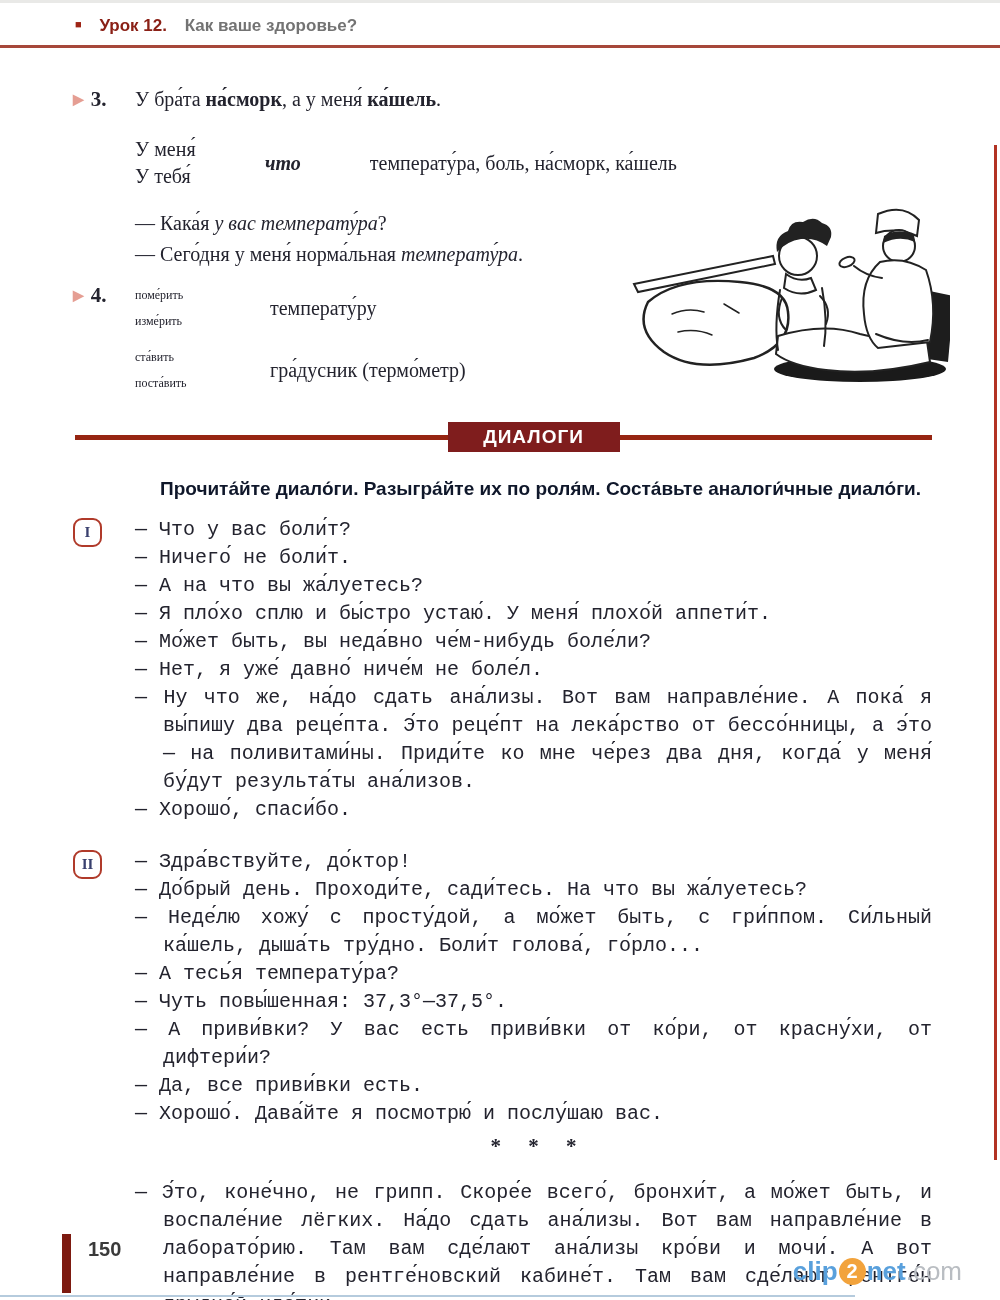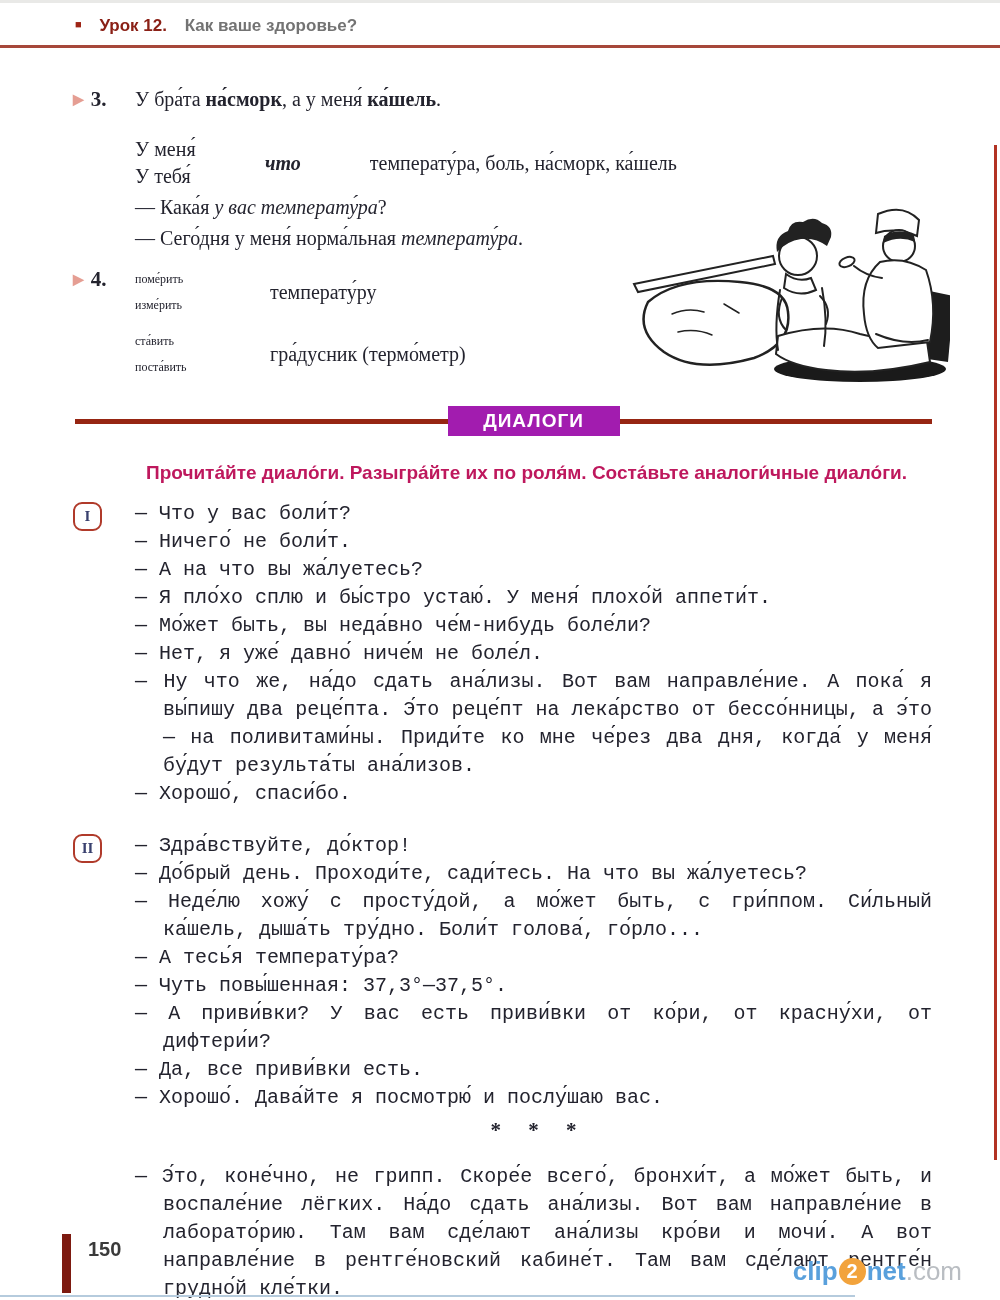--- a/index.html
+++ b/index.html
@@ -23,37 +23,37 @@
   .fs20 { font-size:20px; line-height:27px; }
 
   .ex-marker { position:absolute; left:-62px; top:1px; font-weight:bold; font-size:21px; white-space:nowrap; }
   .tri { color:#e59e93; font-size:14px; margin-right:7px; vertical-align:2px; }
 
   .ex3 { position:relative; margin-top:26px; }
   .pron-row { display:flex; align-items:center; margin-top:23px;gap:17px; }
   .pron-col { width:113px; }
   .connector { font-weight:bold; font-style:italic; }
   .nouns { margin-left:52px;text-align:center; }
-  .ex3-q { margin-top:4px; }
+  .ex3-q { margin-top:20px; }
   .ex3-a { margin-top:4px; }
 
   .ex4 { position:relative; margin-top:14px; }
   .ex4-pair { display:flex; align-items:center; }
   .ex4-pair + .ex4-pair { margin-top:10px; }
   .verb-col { width:135px; font-size:12px; line-height:26px; }
 
   .illustration { position:absolute; top:186px; left:628px; }
 
   .banner { position:relative; margin-top:26px; height:30px; }
   .banner-line { position:absolute; left:-60px; right:0; top:13px; height:5px; background:#962512; }
-  .banner-box { position:relative; width:172px; height:30px; margin:0 auto; background:#a21caf; color:#ffffff;
+  .banner-box { position:relative; width:172px; height:30px; margin:0 auto; background:#7f1d1d; color:#ffffff;
     display:flex; align-items:center; justify-content:center;
     font-family:"Liberation Sans", sans-serif; font-weight:bold; font-size:19px; letter-spacing:1px; }
 
-  .instruction { margin:26px 0 0 11px; font-family:"Liberation Sans", sans-serif; font-weight:bold; font-size:19px; color:#be185d; }
+  .instruction { margin:26px 0 0 25px; font-family:"Liberation Sans", sans-serif; font-weight:bold; font-size:19px; color:#0f172a; }
 
   .dialog { position:relative; }
   .dialog-1 { margin-top:16px; }
   .dialog-2 { margin-top:24px; }
   .dialog-label { position:absolute; left:-62px; top:2px; width:25px; height:25px; border:2.5px solid #b03a2a; border-radius:9px;
     display:flex; align-items:center; justify-content:center; color:#39406e; font-weight:bold; font-size:15px; }
   .dline { font-size:20px; line-height:28px; text-align:justify; padding-left:28px; text-indent:-28px;font-family:Liberation Mono, monospace; }
 
   .separator { margin-top:6px; text-align:center; font-size:21px; font-weight:bold; word-spacing:22px; }
   .dialog-3 { margin-top:20px; }

